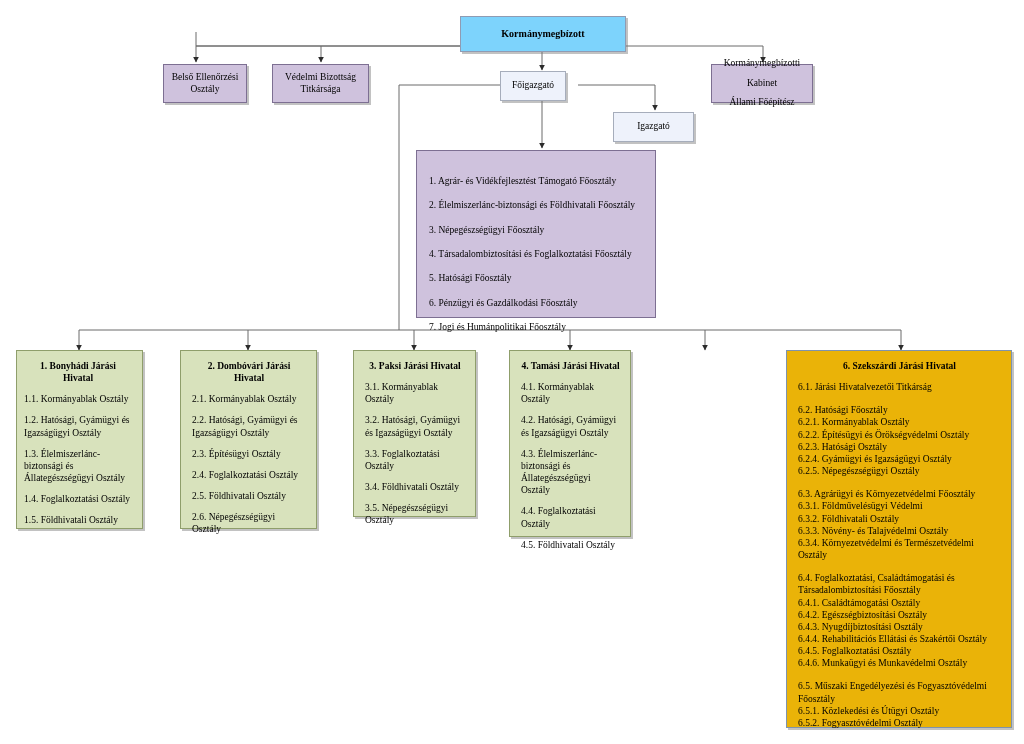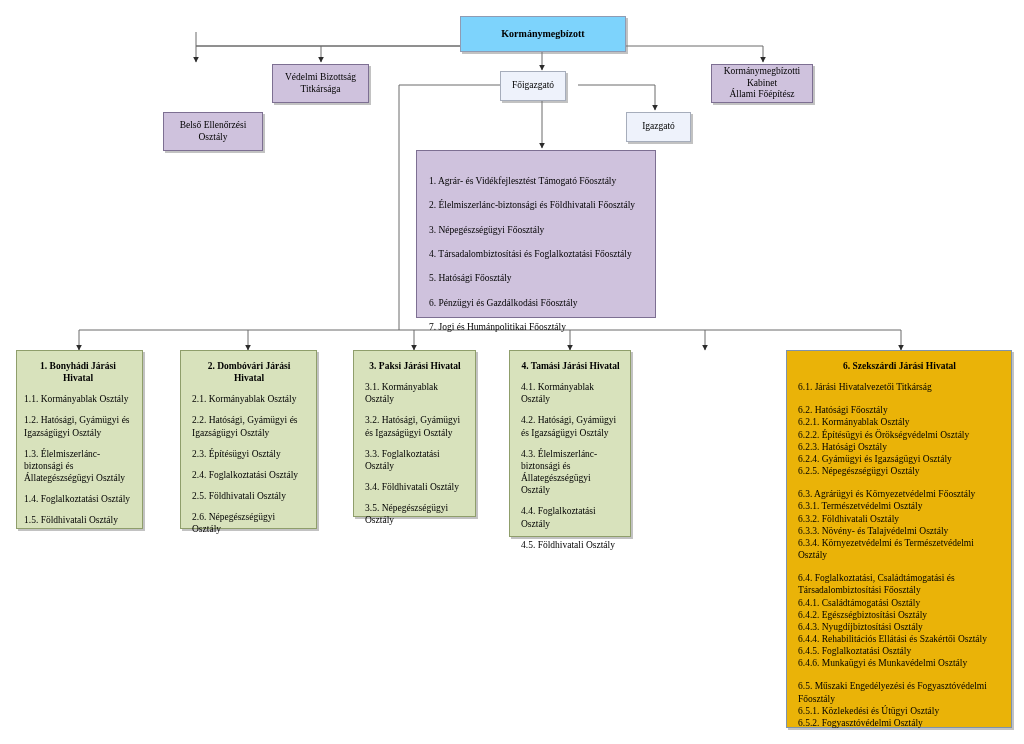--- a/index.html
+++ b/index.html
@@ -136,39 +136,39 @@
       <path d="M 570,330 L 570,350" marker-end="url(#arrow)"></path>
       <path d="M 705,330 L 705,350" marker-end="url(#arrow)"></path>
       <path d="M 901,330 L 901,350" marker-end="url(#arrow)"></path>
     </g>
   </svg>
 
   <div class="node node-top shadowed" style="left:460px; top:16px; width:166px; height:36px;">
     <span class="ttl">Kormánymegbízott</span>
   </div>
 
-  <div class="node node-purple shadowed" style="left:163px; top:64px; width:100px; height:39px;margin-top:48px;">
+  <div class="node node-purple shadowed" style="left:163px; top:64px; width:84px; height:39px;">
     <span class="ttl">Belső Ellenőrzési Osztály</span>
   </div>
 
   <div class="node node-purple shadowed" style="left:272px; top:64px; width:97px; height:39px;">
     <span class="ttl">Védelmi Bizottság Titkársága</span>
   </div>
 
-  <div class="node node-purple shadowed" style="left:711px; top:64px; width:102px; height:39px;">
+  <div class="node node-purple shadowed" style="left:711px; top:64px; width:102px; height:39px;gap:8px;">
     <span>Kormánymegbízotti</span>
     <span>Kabinet</span>
     <span>Állami Főépítész</span>
   </div>
 
   <div class="node node-plain shadowed" style="left:500px; top:71px; width:66px; height:30px;">
     <span class="ttl">Főigazgató</span>
   </div>
 
-  <div class="node node-plain shadowed" style="left:626px; top:112px; width:65px; height:30px;">
+  <div class="node node-plain shadowed" style="left:613px; top:112px; width:81px; height:30px;">
     <span class="ttl">Igazgató</span>
   </div>
 
   <div class="fos-box shadowed" style="left:416px; top:150px; width:240px; height:168px;">
     <div class="ln">1. Agrár- és Vidékfejlesztést Támogató Főosztály</div>
     <div class="ln">2. Élelmiszerlánc-biztonsági és Földhivatali Főosztály</div>
     <div class="ln">3. Népegészségügyi Főosztály</div>
     <div class="ln">4. Társadalombiztosítási és Foglalkoztatási Főosztály</div>
     <div class="ln">5. Hatósági Főosztály</div>
     <div class="ln">6. Pénzügyi és Gazdálkodási Főosztály</div>
@@ -224,21 +224,21 @@
       <div class="ln">6.2. Hatósági Főosztály</div>
       <div class="ln">6.2.1. Kormányablak Osztály</div>
       <div class="ln">6.2.2. Építésügyi és Örökségvédelmi Osztály</div>
       <div class="ln">6.2.3. Hatósági Osztály</div>
       <div class="ln">6.2.4. Gyámügyi és Igazságügyi Osztály</div>
       <div class="ln">6.2.5. Népegészségügyi Osztály</div>
     </div>
 
     <div class="grp">
       <div class="ln">6.3. Agrárügyi és Környezetvédelmi Főosztály</div>
-      <div class="ln">6.3.1. Természetvédelmi Osztály</div>
+      <div class="ln">6.3.1. Földművelésügyi Védelmi</div>
       <div class="ln">6.3.2. Földhivatali Osztály</div>
       <div class="ln">6.3.3. Növény- és Talajvédelmi Osztály</div>
       <div class="ln">6.3.4. Környezetvédelmi és Természetvédelmi Osztály</div>
     </div>
 
     <div class="grp">
       <div class="ln">6.4. Foglalkoztatási, Családtámogatási és Társadalombiztosítási Főosztály</div>
       <div class="ln">6.4.1. Családtámogatási Osztály</div>
       <div class="ln">6.4.2. Egészségbiztosítási Osztály</div>
       <div class="ln">6.4.3. Nyugdíjbiztosítási Osztály</div>

